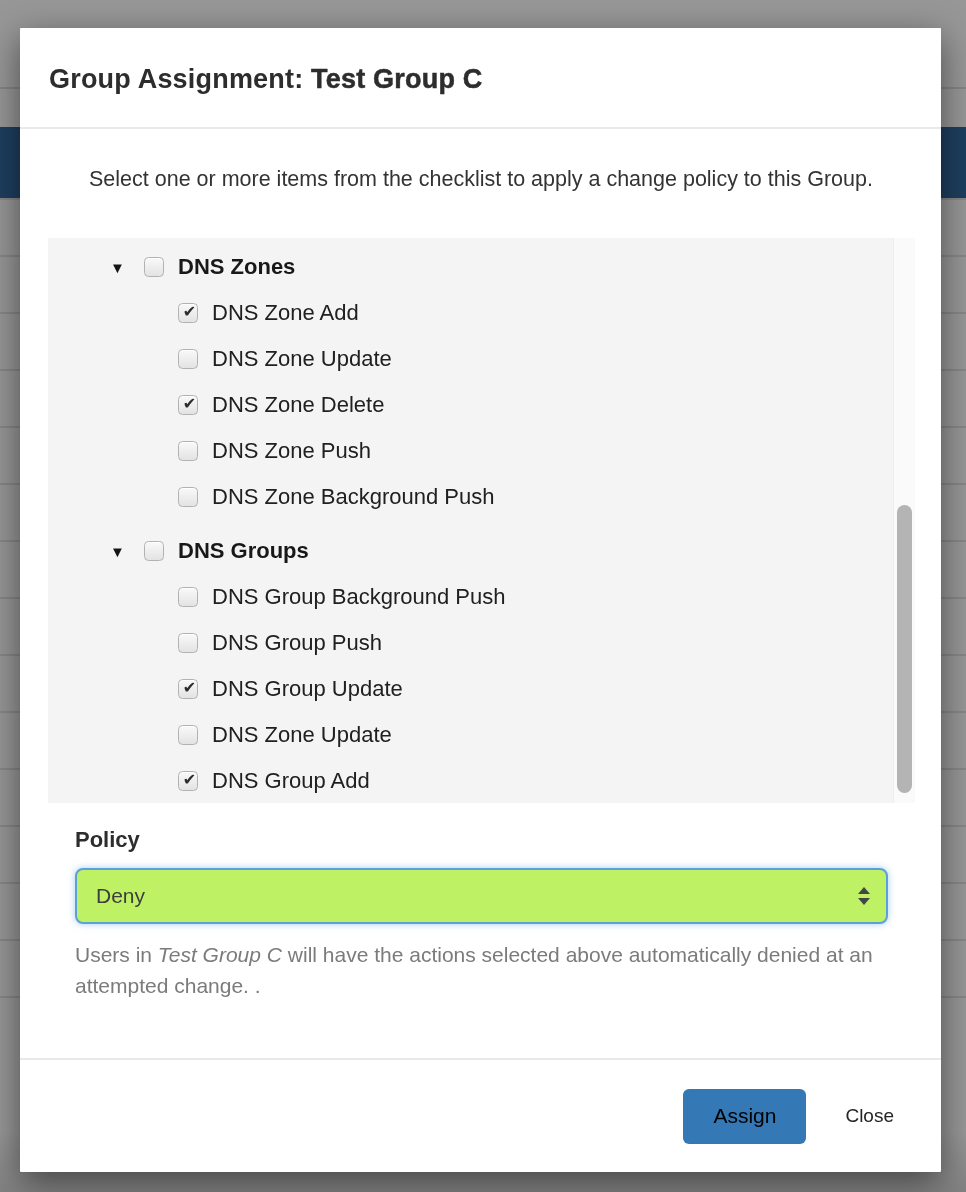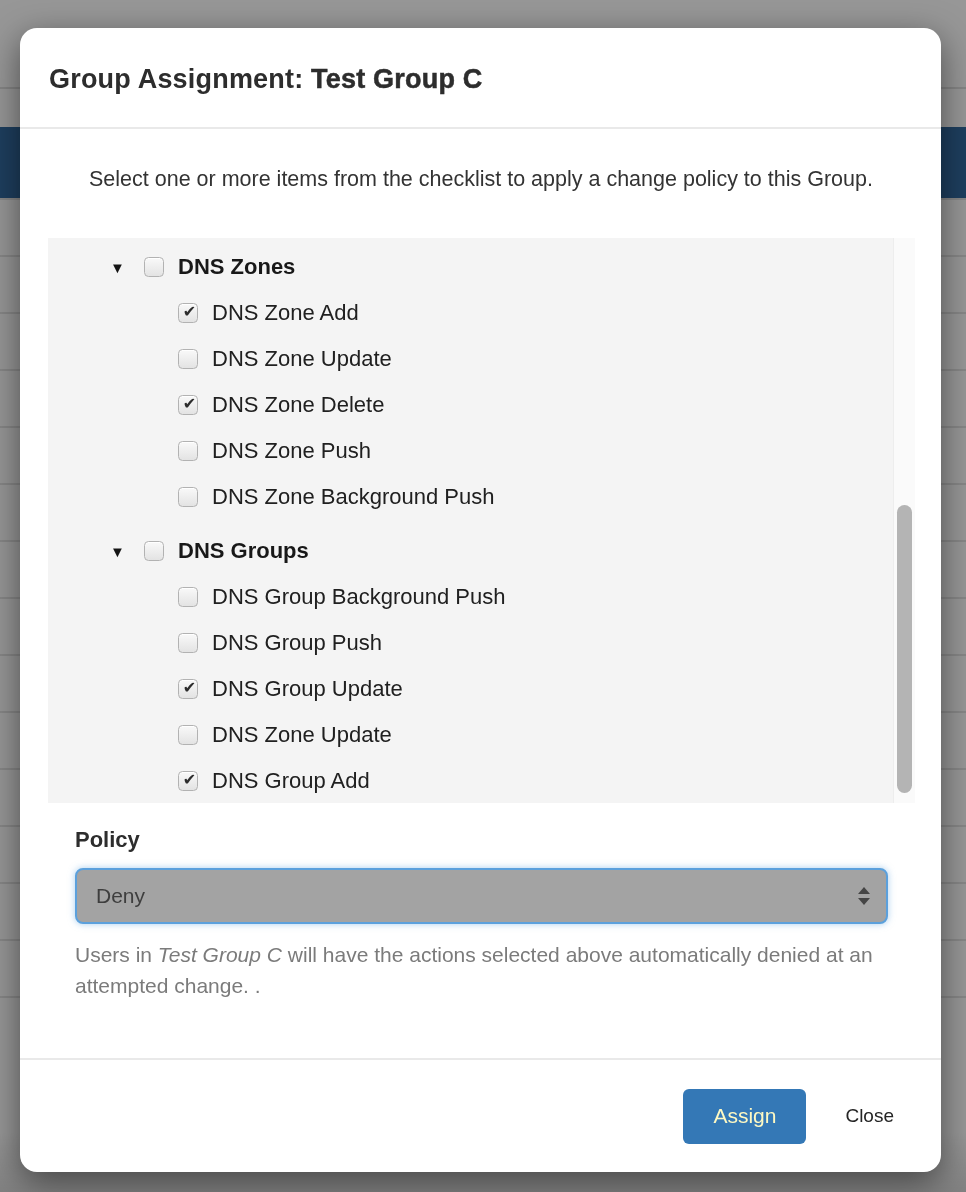--- a/index.html
+++ b/index.html
@@ -23,21 +23,21 @@
   .bd-rows{
     position:absolute;left:0;right:0;top:198px;height:842px;
     background:repeating-linear-gradient(180deg,#878787 0 2px,transparent 2px 57px);
   }
   .bd-bottomshade{position:absolute;left:0;right:0;bottom:0;height:60px;
     background:linear-gradient(180deg,rgba(0,0,0,0) 0%,rgba(0,0,0,.14) 100%);}
 
   
   .modal{
     position:absolute;left:20px;top:28px;width:921px;height:1144px;
-    background:#fff;border-radius:17px;
+    background:#fff;border-radius:1px;
     box-shadow:0 10px 34px rgba(0,0,0,.5);
   }
   .modal-header{position:absolute;top:0;left:0;right:0;height:101px;border-bottom:2px solid #e9e9e9;}
   .modal-title{margin:0;padding:36px 0 0 29px;font-size:27px;color:#2d2d2d;font-weight:600;letter-spacing:.2px;}
   .modal-title .grp{font-weight:800;-webkit-text-stroke:.5px #2d2d2d;}
 
   .intro{position:absolute;top:122px;left:55px;width:812px;margin:14px;
     font-size:21.5px;line-height:31px;color:#333;}
 
   
@@ -61,21 +61,21 @@
 
   
   .sb-track{position:absolute;top:0;right:0;width:22px;height:100%;
     background:#fafafa;border-left:1px solid #ededed;}
   .sb-thumb{position:absolute;left:3px;top:267px;width:15px;height:288px;border-radius:8px;background:#b4b4b4;}
 
   
   .policy-label{position:absolute;top:799px;left:55px;font-size:22px;font-weight:700;color:#2d2d2d;}
   .policy-select{
     position:absolute;top:840px;left:55px;width:813px;height:56px;
-    background:#a3a3a3;border:2px solid var(--select_focus_blue);border-radius:8px;
+    background:#bef264;border:2px solid var(--select_focus_blue);border-radius:8px;
     box-shadow:0 0 7px rgba(96,166,224,.55);
     display:flex;align-items:center;padding:0 16px 0 19px;cursor:default;
   }
   .sel-value{flex:1;font-size:21px;color:#3e3e3e;}
   .sel-arrows{display:flex;flex-direction:column;align-items:center;gap:4px;}
   .sel-arrows .up{width:0;height:0;border-left:6px solid transparent;border-right:6px solid transparent;border-bottom:7px solid #454545;}
   .sel-arrows .down{width:0;height:0;border-left:6px solid transparent;border-right:6px solid transparent;border-top:7px solid #454545;}
 
   .helper{position:absolute;top:911px;left:55px;width:800px;margin:0;
     font-size:21px;line-height:31px;color:#7b7b7b;}
@@ -83,21 +83,21 @@
 
   
   .modal-footer{
     position:absolute;left:0;right:0;top:1030px;bottom:0;
     border-top:2px solid #e9e9e9;
     display:flex;align-items:center;justify-content:flex-end;
     padding-right:47px;gap:39px;
   }
   .btn-assign{
     height:55px;padding:0 30px;border:none;border-radius:6px;
-    background:var(--accent_blue);color:#fef9c3;font-size:21px;
+    background:var(--accent_blue);color:#000000;font-size:21px;
     font-family:inherit;cursor:pointer;
   }
   .btn-close{
     background:none;border:none;padding:0;font-size:19px;color:#252525;
     font-family:Liberation Sans, sans-serif;cursor:pointer;
   }
 </style>
 </head>
 <body>
 

